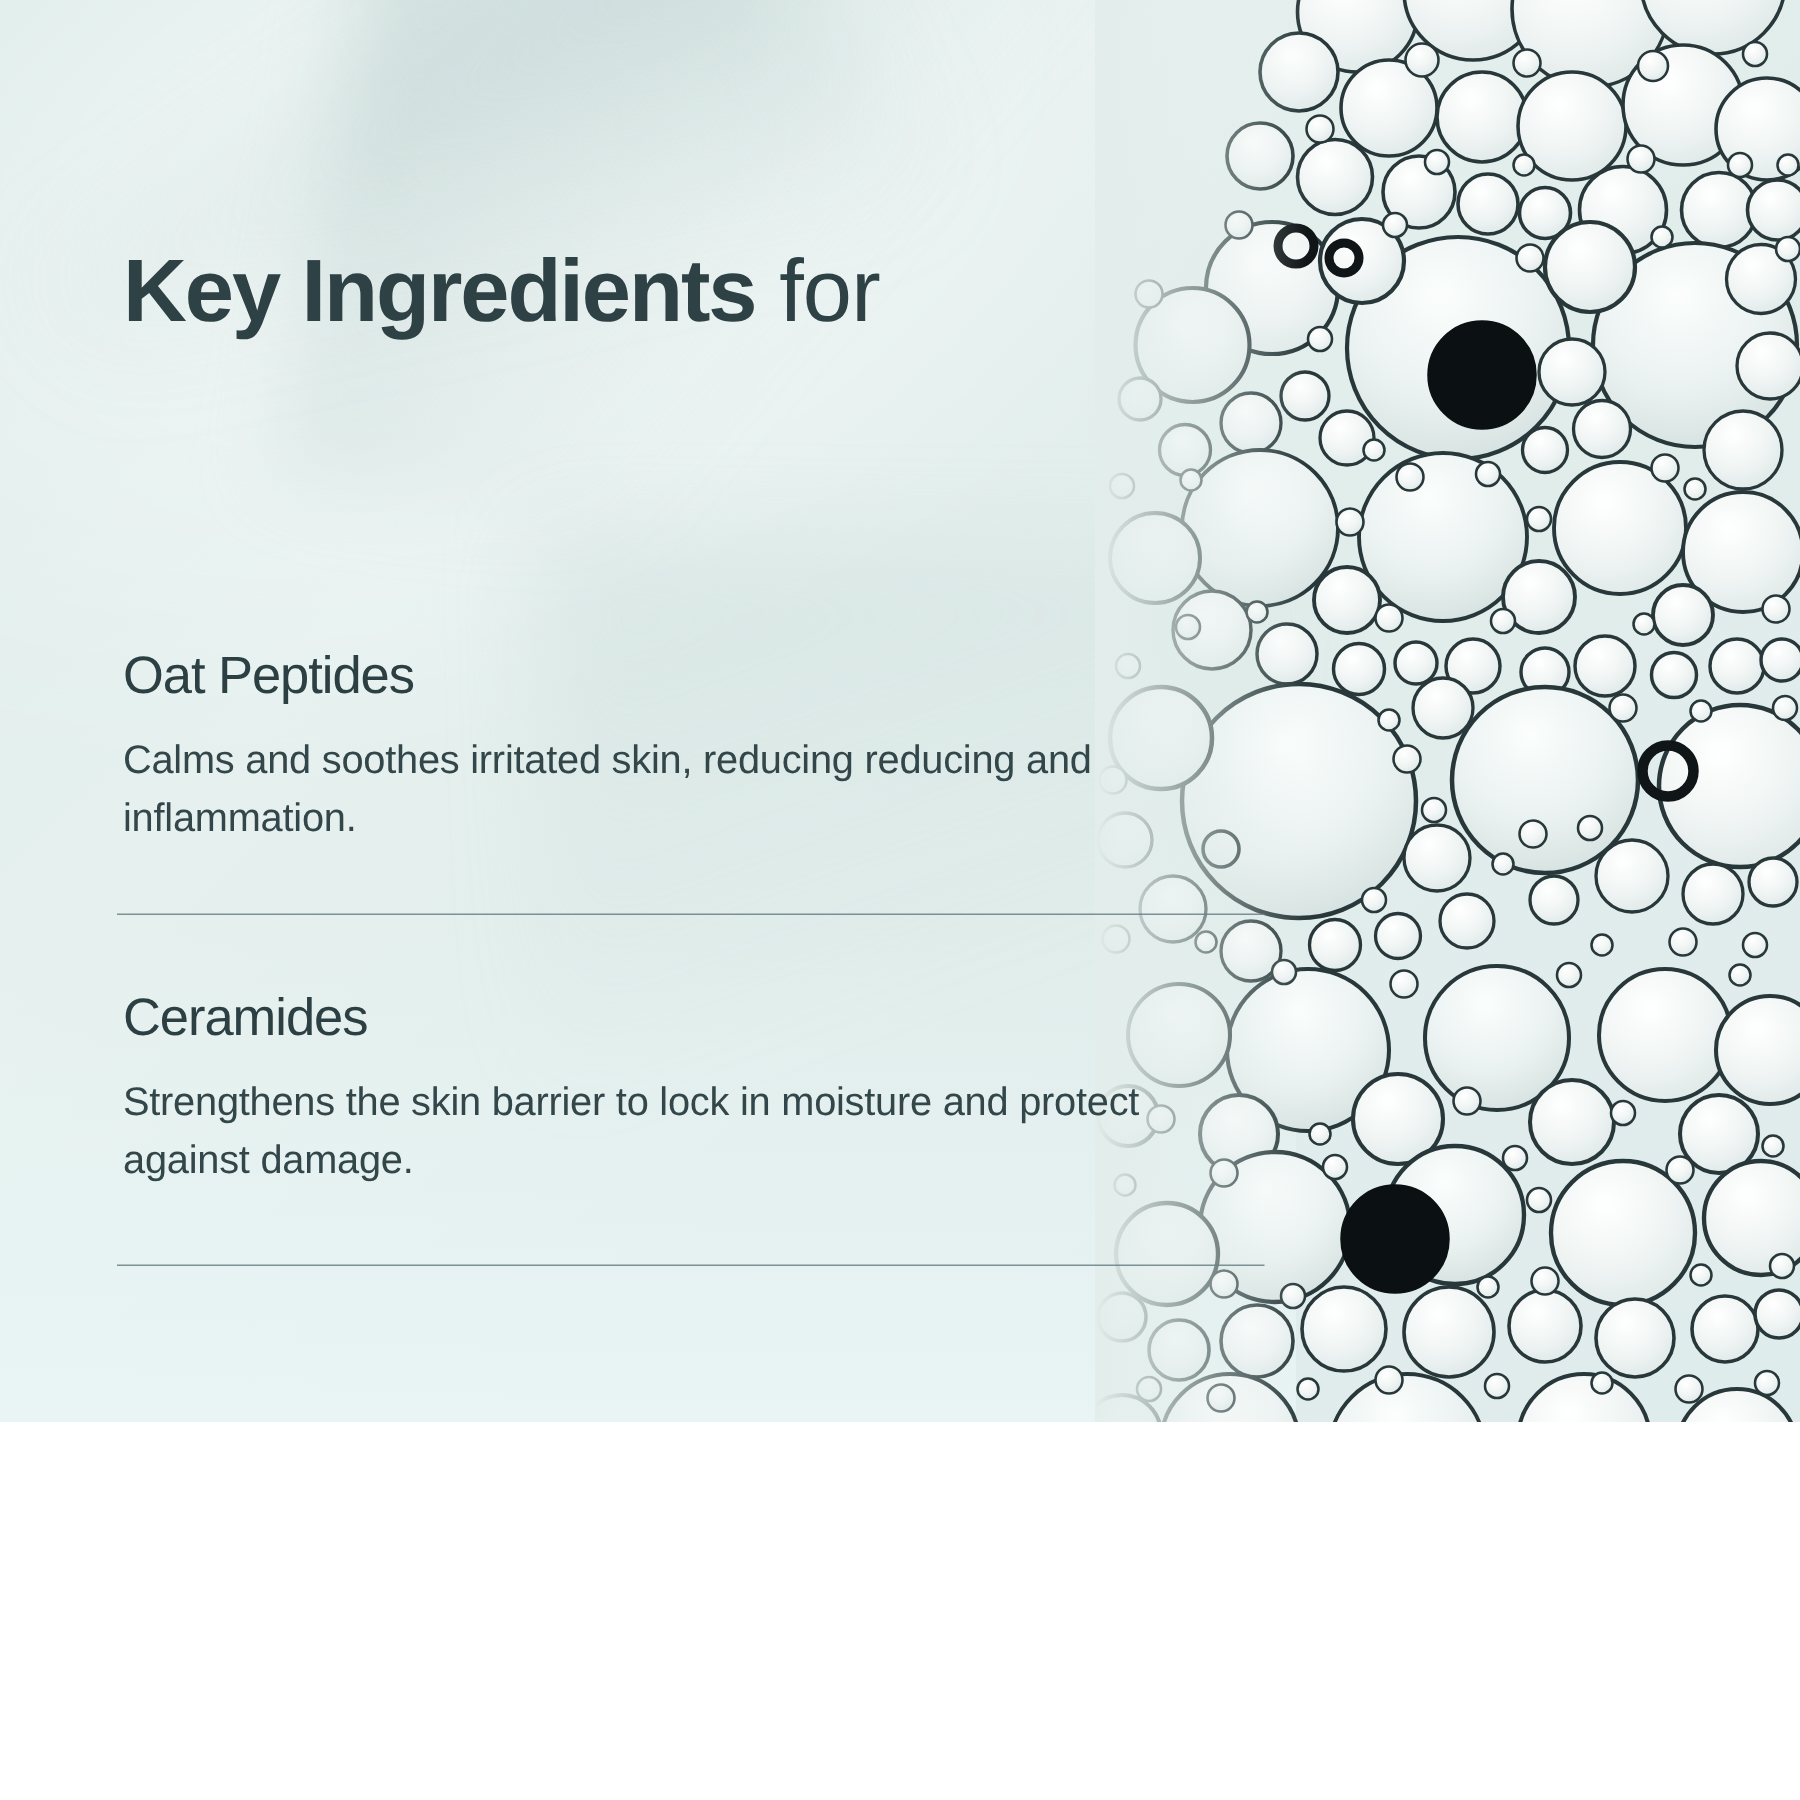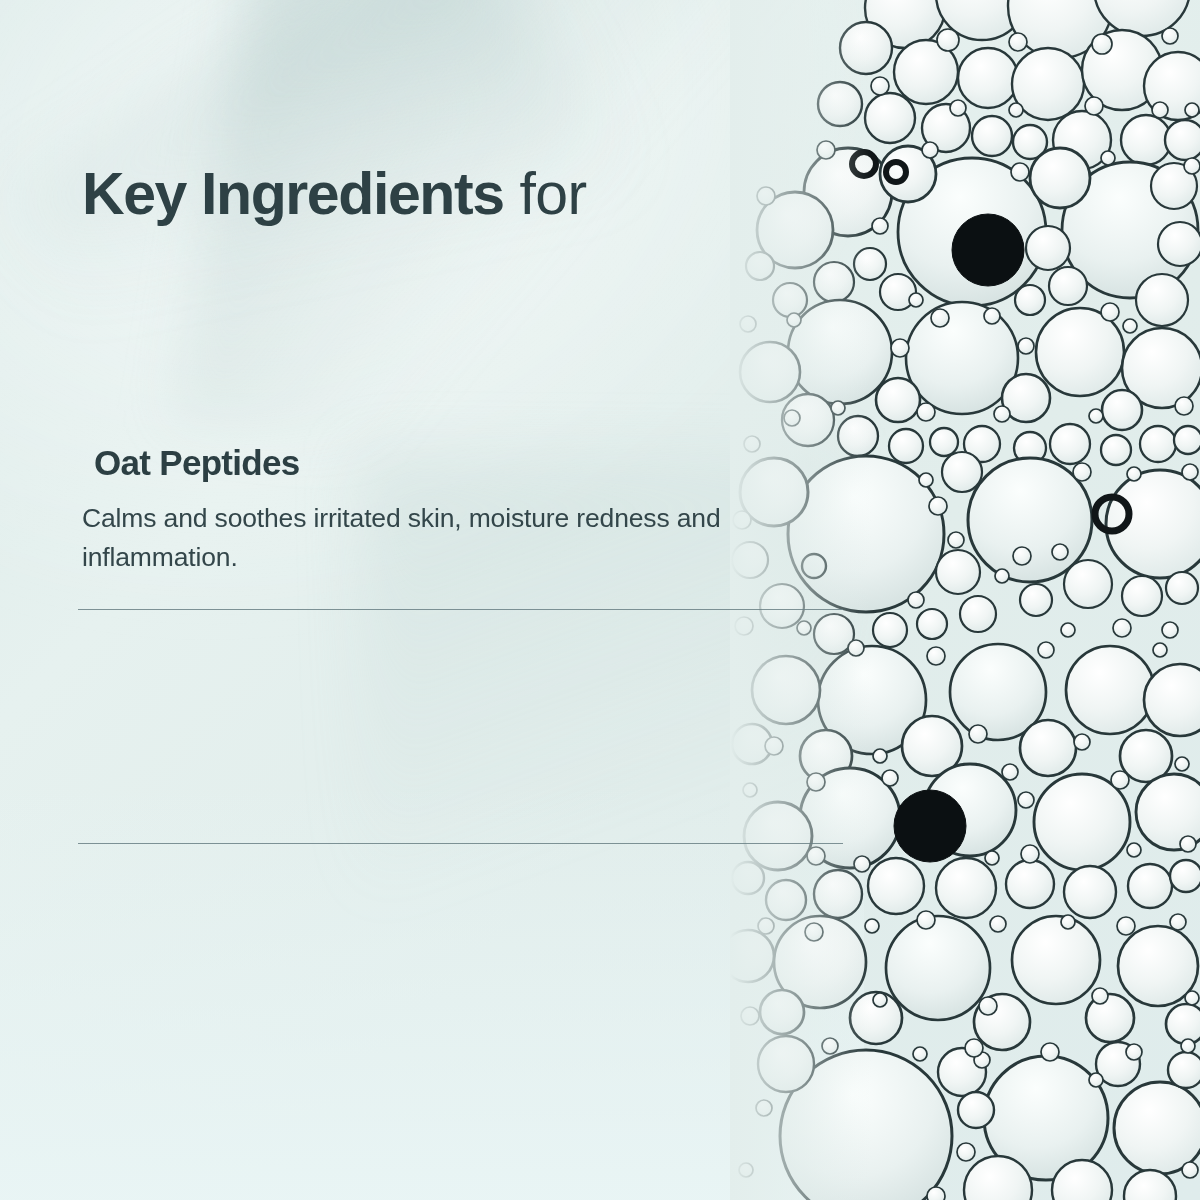--- a/index.html
+++ b/index.html
@@ -4,21 +4,21 @@
 <title>Key Ingredients</title>
 <style>
   html, body {
     margin: 0;
     padding: 0;
     background: #ffffff;
   }
   #poster {
     position: relative;
     width: 1200px;
-    height: 1200px;
+    height: 948px;
     overflow: hidden;
     background: #a3a3a3;
     font-family: "Liberation Sans", "DejaVu Sans", sans-serif;
     -webkit-font-smoothing: antialiased;
   }
 
   
   .bg-base {
     position: absolute; inset: 0;
     background:
@@ -90,24 +90,24 @@
     font-weight: 300;
   }
   .headline .strong { font-weight: 800; letter-spacing: -1.4px; }
 
   .item { position: absolute; left: 0; width: 720px; }
   .item-1 { top: 432px; }
   .item-2 { top: 660px; }
   .item-3 { top: 890px; }
 
   .item-title {
-    margin: 12px;
+    margin: 0;
     color: #2c3f43;
     font-size: 35px;
-    font-weight: 700;
+    font-weight: 400;
     letter-spacing: -0.7px;
     line-height: 1.1;
   }
   .item-desc {
     margin: 16px 0 0 0;
     color: #33464a;
     font-size: 26.5px;
     font-weight: 400;
     line-height: 1.48;
     letter-spacing: -0.15px;
@@ -421,22 +421,26 @@
   </div>
 
   <div class="content">
 
     <h1 class="headline">
       <span class="strong">Key Ingredients</span><span> for</span><br>
     </h1>
 
     <div class="item item-1">
       <h2 class="item-title">Oat Peptides</h2>
-      <p class="item-desc">Calms and soothes irritated skin, moisture redness and inflammation.</p>
+      <p class="item-desc">Calms and soothes irritated skin, reducing reducing and inflammation.</p>
     </div>
 
+    <div class="item item-2">
+      <h2 class="item-title">Ceramides</h2>
+      <p class="item-desc">Strengthens the skin barrier to lock in moisture and protect against damage.</p>
+    </div>
 
   </div>
 
   <div class="divider divider-1"></div>
   <div class="divider divider-2"></div>
 
 </div>
 
 </body></html>

